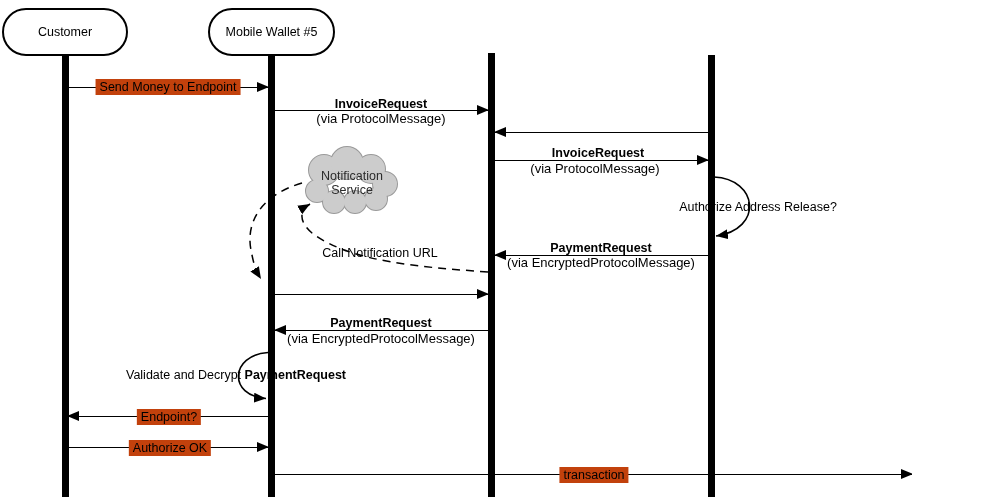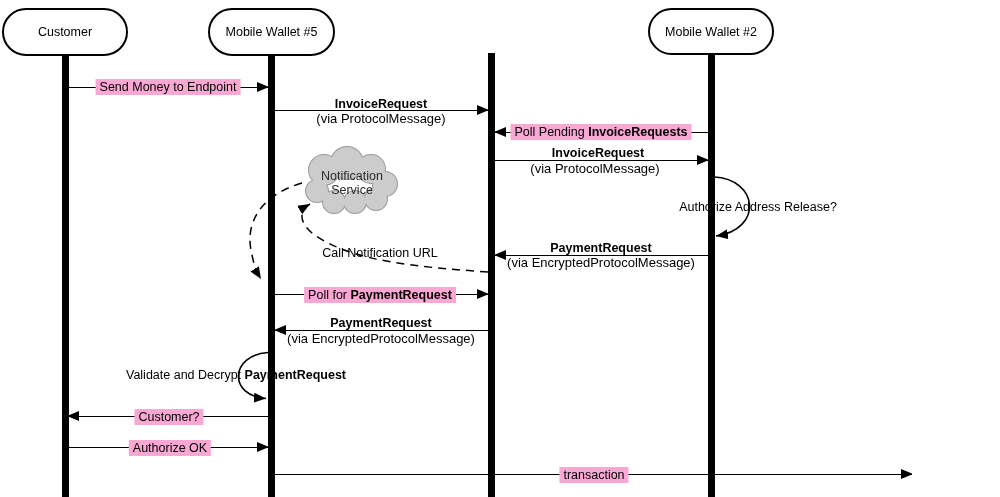--- a/index.html
+++ b/index.html
@@ -14,42 +14,39 @@
   }
   .actor.ellipse{border-radius:50%;}
   .lifeline{position:absolute;width:7px;background:#000;z-index:3;}
   .overlay{position:absolute;left:0;top:0;z-index:2;pointer-events:none;}
   .arrow{position:absolute;height:0;border-top:1.6px solid #000;z-index:1;}
   .ah{position:absolute;top:-5.8px;width:0;height:0;border-top:5px solid transparent;border-bottom:5px solid transparent;}
   .ah.r{right:-1px;border-left:12px solid #000;}
   .ah.l{left:-1px;border-right:12px solid #000;}
   .lbl{position:absolute;transform:translateX(-50%);white-space:nowrap;font-size:12.5px;
        line-height:16px;z-index:2;text-align:center;}
-  .lbl.bg{background:#f9a8d4;padding:0 4px;top-margin:0;}
+  .lbl.bg{background:#c2410c;padding:0 4px;top-margin:0;}
   .lbl .b, .lbl b{font-weight:bold;}
   .msgname{position:absolute;transform:translateX(-50%);white-space:nowrap;font-size:12.5px;
        font-weight:bold;line-height:13px;z-index:2;text-align:center;}
   .via{position:absolute;transform:translateX(-50%);white-space:nowrap;font-size:13px;
        line-height:12px;z-index:2;text-align:center;}
   .cloudtext{position:absolute;left:352px;top:169px;transform:translateX(-50%);z-index:2;
        font-size:12.5px;line-height:14px;text-align:center;color:#2b2b2b;}
 </style>
 </head>
 <body>
 
 <div class="canvas">
 
   <div class="actor" style="left:2px;top:8px;width:126px;height:48px;">
     <span>Customer</span>
   </div>
   <div class="actor" style="left:208px;top:8px;width:127px;height:48px;">
     <span>Mobile Wallet #5</span>
-  </div>
-  <div class="actor" style="left:648px;top:8px;width:126px;height:47px;">
-    <span>Mobile Wallet #2</span>
   </div>
 
   <div class="lifeline" style="left:61.5px;top:56px;height:441px;"></div>
   <div class="lifeline" style="left:268px;top:56px;height:441px;"></div>
   <div class="lifeline" style="left:488px;top:53px;height:444px;"></div>
   <div class="lifeline" style="left:707.5px;top:55px;height:442px;"></div>
   <div class="lifeline" style="left:911.5px;top:62px;height:435px;"></div>
 
   <svg class="overlay" width="1000" height="497" viewBox="0 0 1000 497">
     <defs>
@@ -126,36 +123,34 @@
     </div>
   <div class="arrow" style="left:275px;top:474px;width:636.5px;">
       <div class="ah r"></div>
     </div>
 
   <div class="lbl bg" style="left:168px;top:79px;"><span>Send Money to Endpoint</span></div>
 
   <div class="msgname" style="left:381px;top:98px;">InvoiceRequest</div>
   <div class="via" style="left:381px;top:113px;">(via ProtocolMessage)</div>
 
-  <div class="lbl bg" style="left:601px;top:124px;"><span>Poll Pending </span><b>InvoiceRequests</b></div>
 
   <div class="msgname" style="left:598px;top:147px;">InvoiceRequest</div>
   <div class="via" style="left:595px;top:163px;">(via ProtocolMessage)</div>
 
   <div class="lbl" style="left:758px;top:199px;"><span>Authorize Address Release?</span></div>
 
   <div class="msgname" style="left:601px;top:242px;">PaymentRequest</div>
   <div class="via" style="left:601px;top:257px;">(via EncryptedProtocolMessage)</div>
 
   <div class="lbl" style="left:380px;top:245px;"><span>Call Notification URL</span></div>
 
-  <div class="lbl bg" style="left:380px;top:287px;"><span>Poll for </span><b>PaymentRequest</b></div>
 
   <div class="msgname" style="left:381px;top:317px;">PaymentRequest</div>
   <div class="via" style="left:381px;top:333px;">(via EncryptedProtocolMessage)</div>
 
   <div class="lbl" style="left:236px;top:367px;"><span>Validate and Decrypt </span><b>PaymentRequest</b></div>
 
-  <div class="lbl bg" style="left:169px;top:409px;"><span>Customer?</span></div>
+  <div class="lbl bg" style="left:169px;top:409px;"><span>Endpoint?</span></div>
   <div class="lbl bg" style="left:170px;top:440px;"><span>Authorize OK</span></div>
   <div class="lbl bg" style="left:594px;top:467px;"><span>transaction</span></div>
 
 </div>
 
 </body></html>

